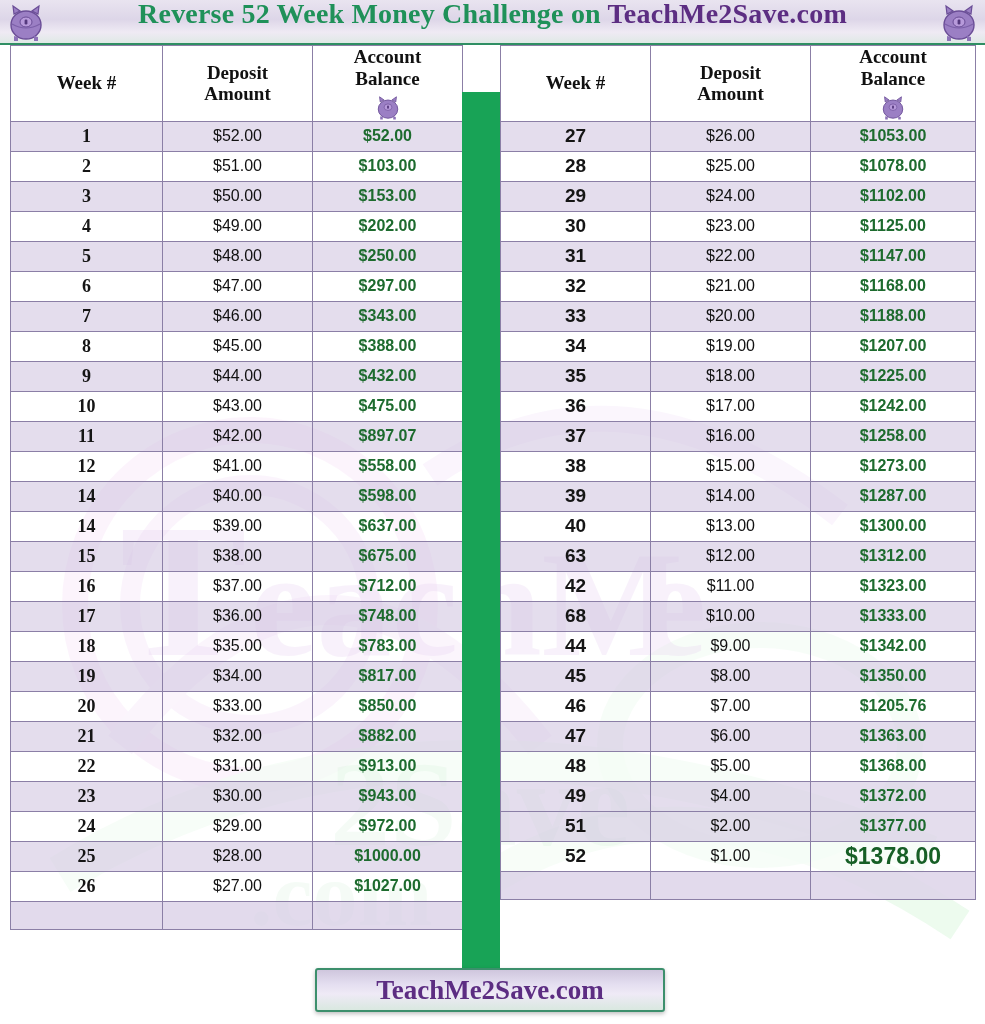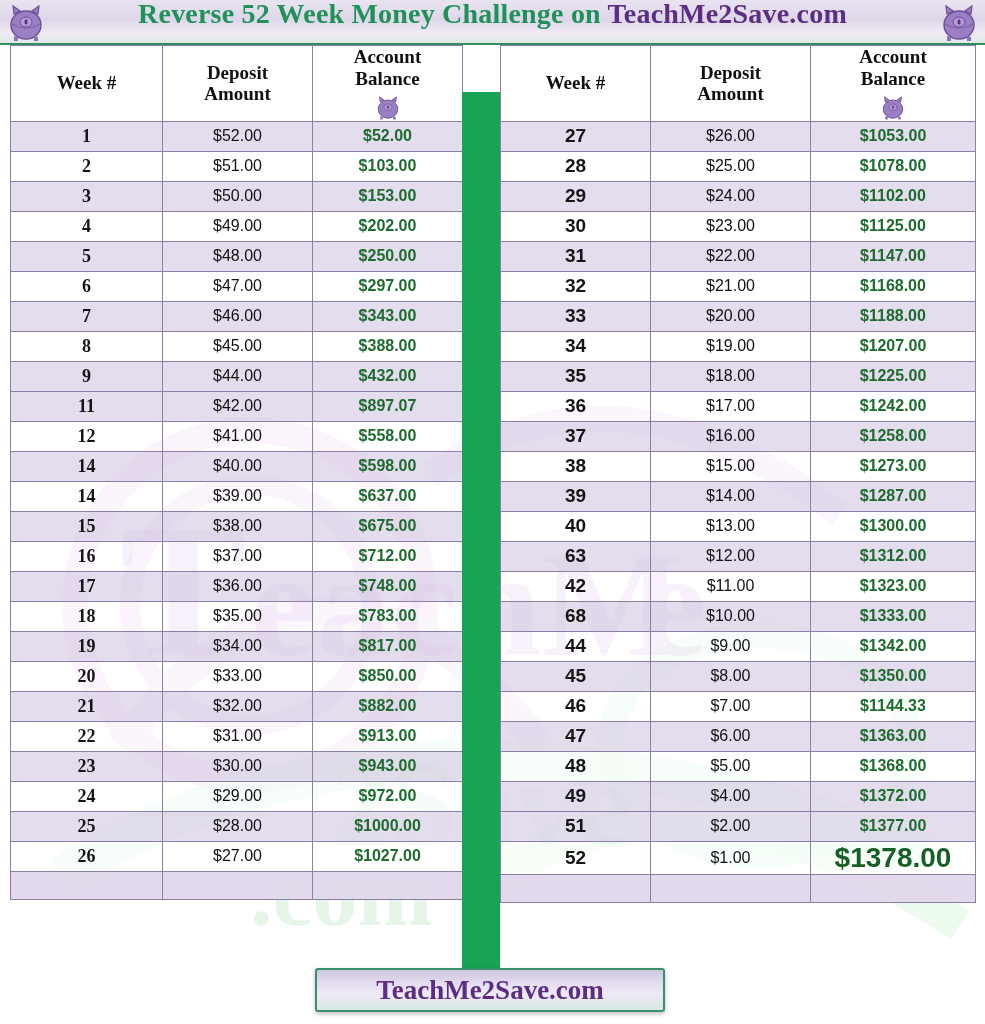--- a/index.html
+++ b/index.html
@@ -104,21 +104,21 @@
     font-family:"Liberation Sans", sans-serif;
     font-size:16px;
     color:#111111;
   }
   td.bal{
     font-family:"Liberation Sans", sans-serif;
     font-weight:bold;
     font-size:16px;
     color:#1d6b2e;
   }
-  td.bal.final{font-size:28px;color:#175f26;}
+  td.bal.final{font-size:23px;color:#175f26;}
 
   
   tr.odd td{background:rgba(222,213,233,0.82);}
   tr.even td{background:rgba(255,255,255,0.60);}
   tr.blank td{background:rgba(222,213,233,0.88);}
 
   
   #divider{
     position:absolute;
     left:462px;top:47px;width:38px;height:913px;
@@ -270,20 +270,25 @@
         <tr class="even">
           <td class="wk">8</td>
           <td class="dep">$45.00</td>
           <td class="bal">$388.00</td>
         </tr>
         <tr class="odd">
           <td class="wk">9</td>
           <td class="dep">$44.00</td>
           <td class="bal">$432.00</td>
         </tr>
+        <tr class="even">
+          <td class="wk">10</td>
+          <td class="dep">$43.00</td>
+          <td class="bal">$475.00</td>
+        </tr>
         <tr class="odd">
           <td class="wk">11</td>
           <td class="dep">$42.00</td>
           <td class="bal">$897.07</td>
         </tr>
         <tr class="even">
           <td class="wk">12</td>
           <td class="dep">$41.00</td>
           <td class="bal">$558.00</td>
         </tr>
@@ -485,21 +490,21 @@
           <td class="bal">$1342.00</td>
         </tr>
         <tr class="odd">
           <td class="wk">45</td>
           <td class="dep">$8.00</td>
           <td class="bal">$1350.00</td>
         </tr>
         <tr class="even">
           <td class="wk">46</td>
           <td class="dep">$7.00</td>
-          <td class="bal">$1144.33</td>
+          <td class="bal">$1205.76</td>
         </tr>
         <tr class="odd">
           <td class="wk">47</td>
           <td class="dep">$6.00</td>
           <td class="bal">$1363.00</td>
         </tr>
         <tr class="even">
           <td class="wk">48</td>
           <td class="dep">$5.00</td>
           <td class="bal">$1368.00</td>

